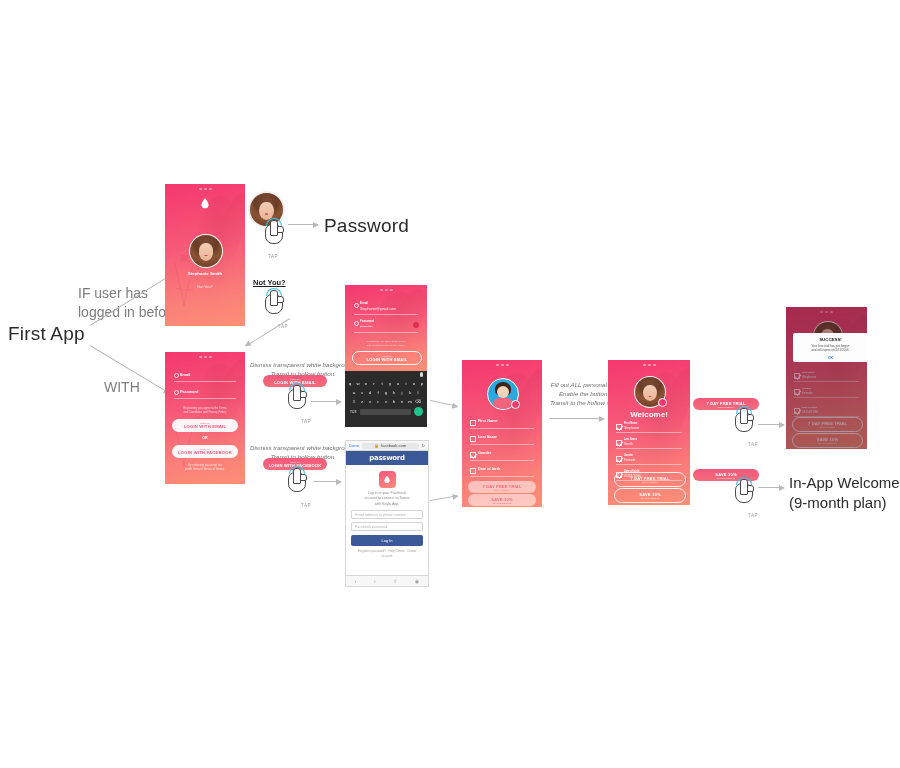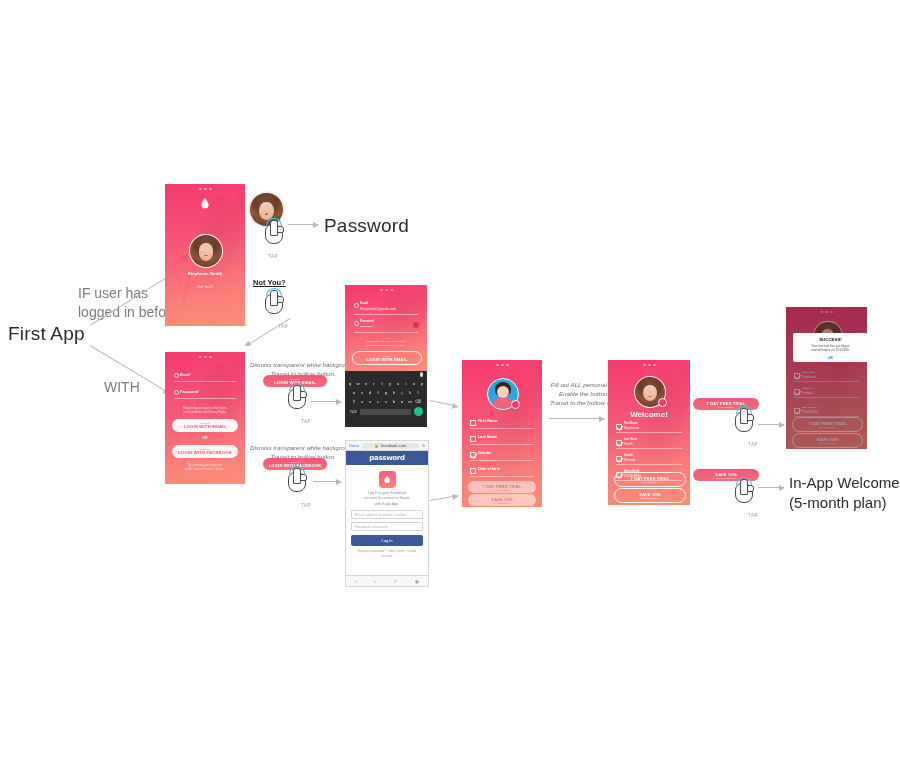--- a/index.html
+++ b/index.html
@@ -525,21 +525,21 @@
 <div class="hand" style="left:728px;top:477px;width:30px;height:34px;">
   <div class="ripple"></div>
     <div class="palm"></div>
     <div class="knuck"></div>
     <div class="finger"></div>
 </div>
 <div class="abs taplbl" style="left:738px;top:513px;">TAP</div>
 <div class="arr" style="left:758px;top:487px;width:26px;"></div>
 <div class="abs" style="left:789px;top:473px;font-size:15px;color:#2b2b2b;line-height:1.3;white-space:nowrap;">
   <div>In-App Welcome</div>
-  <div>(5-month plan)</div>
+  <div>(9-month plan)</div>
 </div>
 
 <div class="phone" style="left:786px;top:307px;width:81px;height:142px;">
   <div class="scr">
     <div class="grad"></div>
     <div class="modelbg">
         <div class="torso"></div>
         <div class="leg"></div>
       </div>
     <div class="statusbar">

